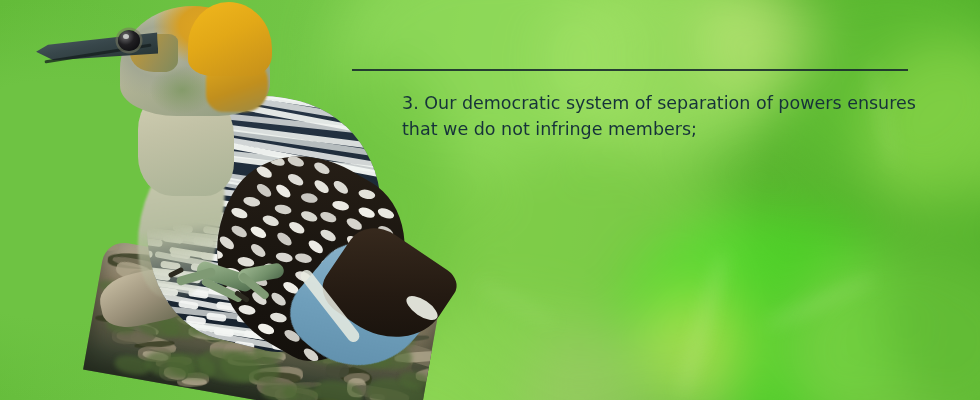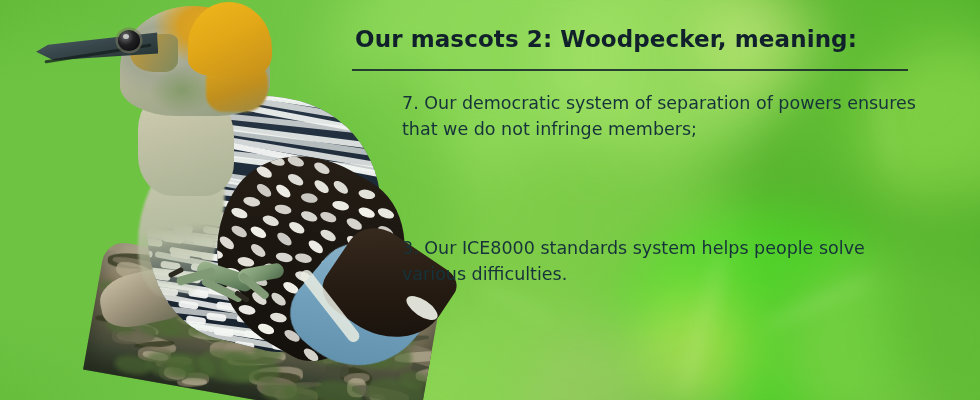--- a/index.html
+++ b/index.html
@@ -575,19 +575,17 @@
     <div class="nape"></div>
     <div class="crown"></div>
     <div class="beak-base"></div>
     <div class="beak"></div>
     <div class="beak-line"></div>
     <div class="eye"></div>
     <div class="eye-hl"></div>
   </div>
 
   <div class="text-col">
-    <div class="title">Our mascots 2: Woodpecker, meaning:</div>
     <div class="rule"></div>
-    <div class="para p1">7. Our democratic system of separation of powers ensures that we do not infringe members;</div>
-    <div class="para p3">3. Our ICE8000 standards system helps people solve various difficulties.</div>
+    <div class="para p1">3. Our democratic system of separation of powers ensures that we do not infringe members;</div>
   </div>
 
 </div>
 
 </body></html>

